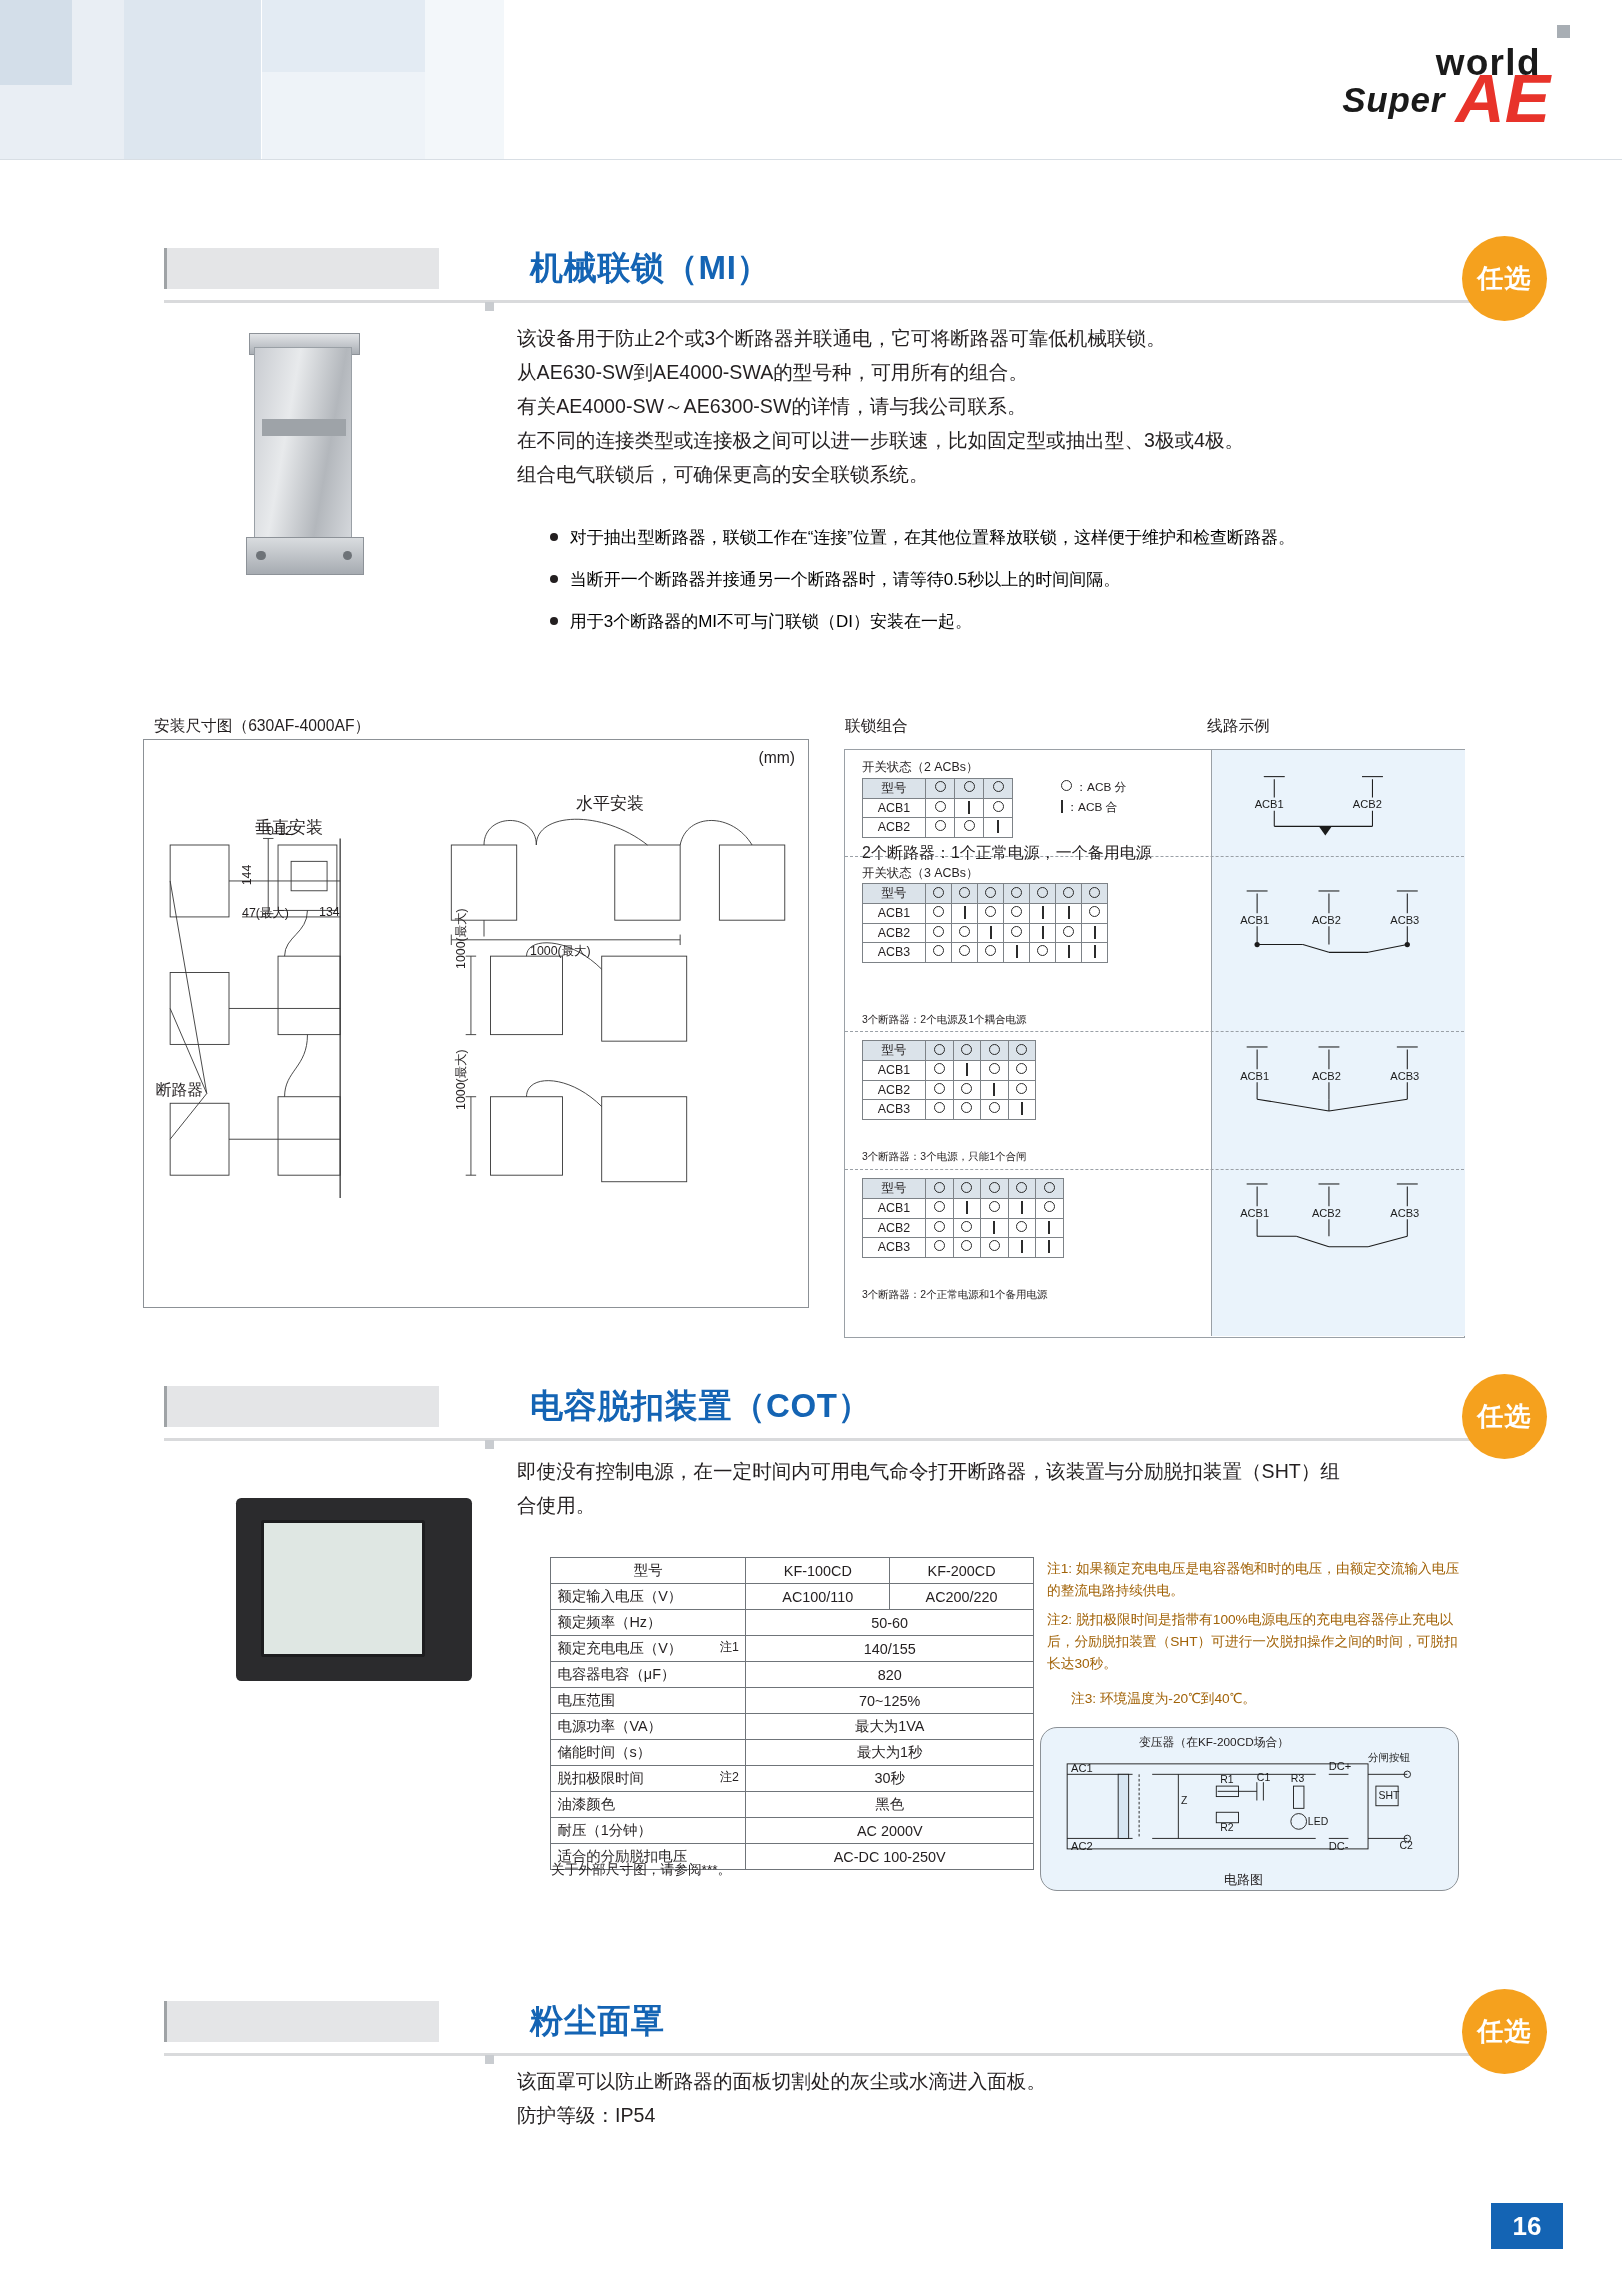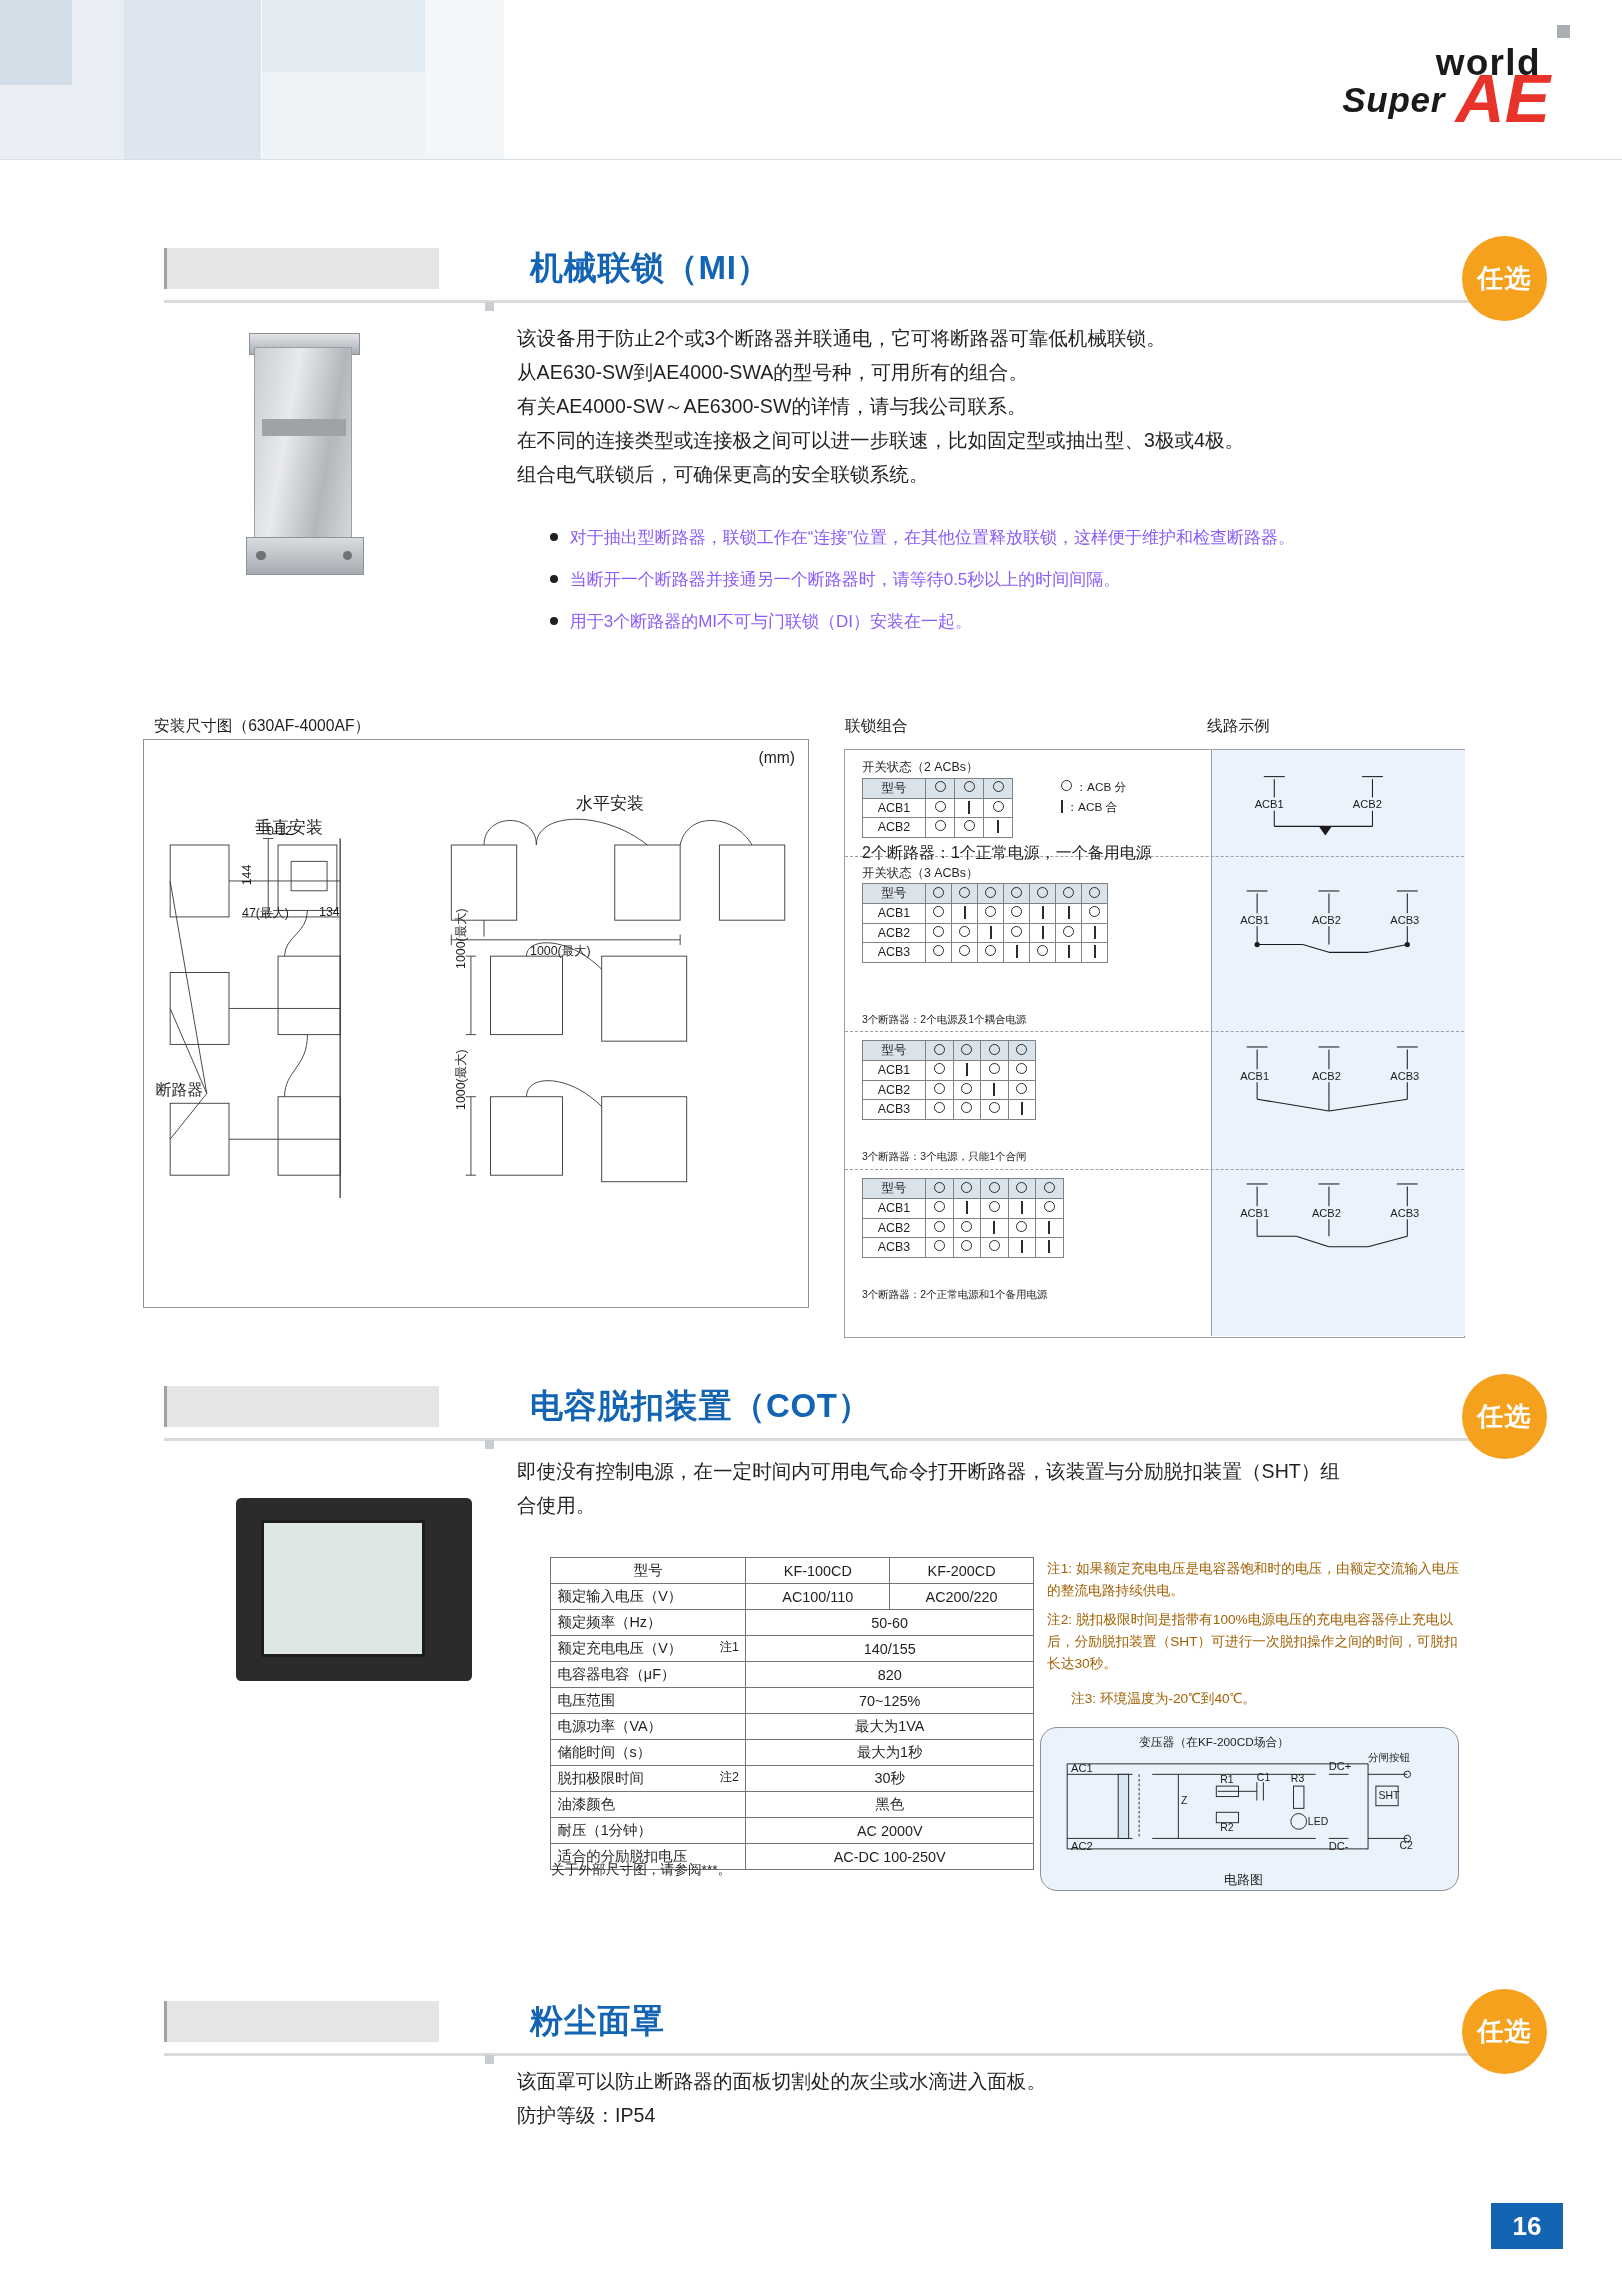--- a/index.html
+++ b/index.html
@@ -56,21 +56,21 @@
     background:#f5a11e; color:#ffffff;
     font-size:26px; font-weight:bold;
     display:flex; align-items:center; justify-content:center;
     letter-spacing:1.3px;
   }
 
   .pointer-tick { position:absolute; width:9.2px; height:9.2px; background:#c9ccd0; }
 
   
   .para { position:absolute; font-size:19.6px; line-height:34px; color:#231f20; }
-  .bullets { position:absolute; font-size:17px; line-height:42px; color:#8b5cf6; }
+  .bullets { position:absolute; font-size:17px; line-height:42px; color:#000000; }
   .bullets .b { display:block; }
   .dot { display:inline-block; width:7.9px; height:7.9px; border-radius:50%; background:#231f20; margin-right:11.8px; vertical-align:2px; }
 
   
   .photo1 { position:absolute; left:242px; top:321px; width:137px; height:262px; }
   .p1-body { position:absolute; left:11.8px; top:26px; width:98px; height:203px; background:linear-gradient(100deg,#c9ccd1 0%,#e8eaec 35%,#b3b7bc 70%,#d6d9dd 100%); border:1.3px solid #9aa0a6; }
   .p1-top { position:absolute; left:6.5px; top:11.8px; width:111px; height:22px; background:linear-gradient(180deg,#e2e4e7,#a9aeb4); border:1.3px solid #8d9298; }
   .p1-mid { position:absolute; left:19.6px; top:98px; width:84px; height:17px; background:#9ea3a8; }
   .p1-foot { position:absolute; left:3.9px; top:216px; width:118px; height:38px; background:linear-gradient(180deg,#d9dcdf,#a6abb1); border:1.3px solid #8d9298; }
   .p1-hole { position:absolute; width:9.2px; height:9.2px; border-radius:50%; background:#6e7378; }

